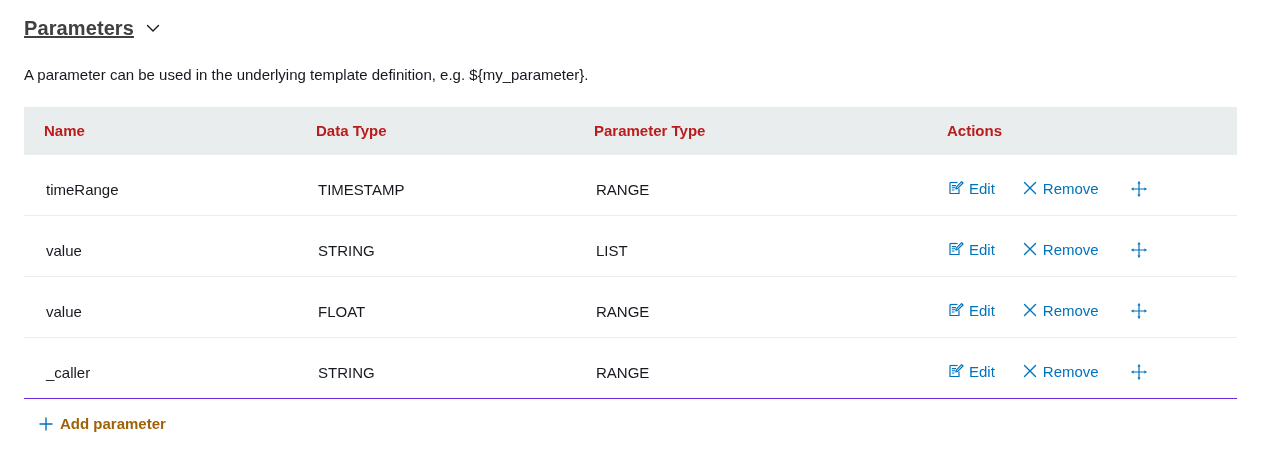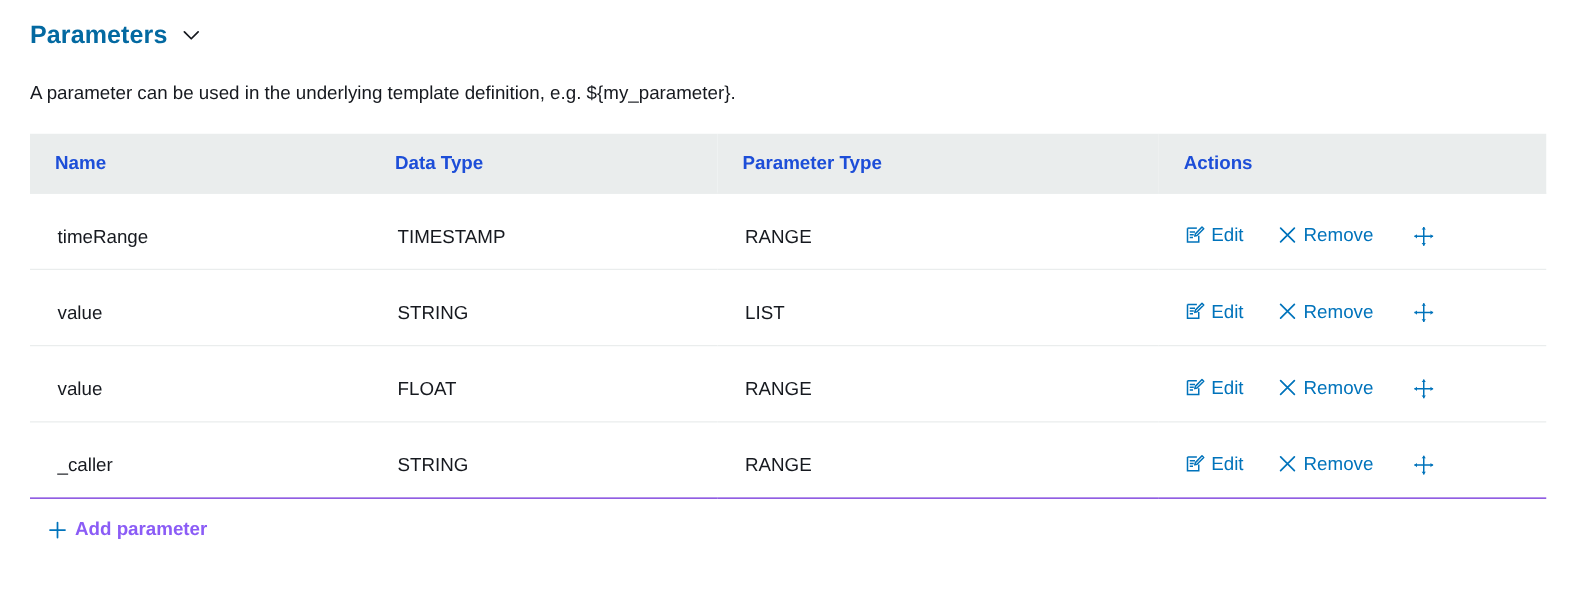--- a/index.html
+++ b/index.html
@@ -22,22 +22,23 @@
   .section-header {
     display: flex;
     align-items: center;
     gap: 10px;
     padding-top: 10px;
     height: 36px;
   }
   .section-title {
     font-size: 20px;
     font-weight: bold;
-    color: #0369a1;
+    color: #404040;
     letter-spacing: 0.1px;
+    text-decoration: underline;
   }
   .chevron {
     width: 18px;
     height: 18px;
     display: inline-block;
     position: relative;
     cursor: pointer;
   }
   .chevron svg { display: block; }
 
@@ -56,21 +57,21 @@
   table.params {
     width: 1213px;
     border-collapse: collapse;
     table-layout: fixed;
   }
   table.params thead th {
     background: #eaeded;
     text-align: left;
     font-size: 15px;
     font-weight: bold;
-    color: #1d4ed8;
+    color: #b91c1c;
     padding: 15px 0 15px 20px;
     height: 26px;
     box-sizing: border-box;
     border-bottom: 1px solid #eaeded;
   }
   table.params tbody td {
     font-size: 15px;
     color: #16191f;
     padding: 24px 0 16px 22px;
     border-bottom: 1px solid #eaeded;
@@ -123,21 +124,21 @@
 
   
   .add-row {
     margin-top: 16px;
     padding-left: 14px;
   }
   .add-link {
     display: inline-flex;
     align-items: center;
     gap: 6px;
-    color: #8b5cf6;
+    color: #a16207;
     font-size: 15px;
     font-weight: bold;
     cursor: pointer;
   }
   .add-link .plus {
     display: inline-flex;
     align-items: center;
     justify-content: center;
     width: 16px;
     height: 16px;

